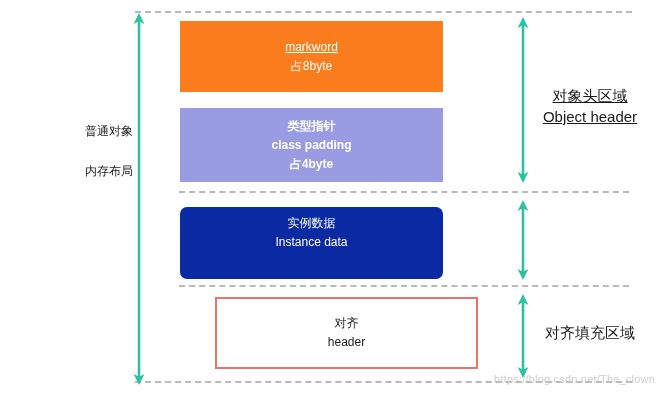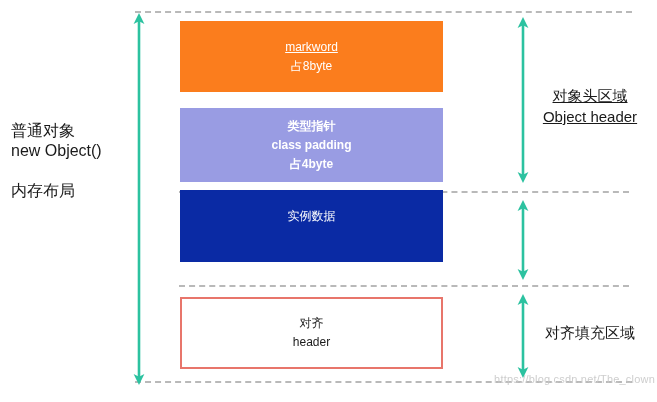--- a/index.html
+++ b/index.html
@@ -12,25 +12,25 @@
   .dash.outer{left:135px;width:497px;}
   .dash.inner{left:179px;width:450px;}
   
   .mbox{
     position:absolute;left:180px;width:263px;box-sizing:border-box;
     display:flex;flex-direction:column;align-items:center;justify-content:center;
     text-align:center;font-size:12px;line-height:19px;color:#ffffff;
   }
   .mbox.markword{top:21px;height:71px;background:var(--c-orange,#fb7d1d);}
   .mbox.classptr{top:108px;height:74px;background:var(--c-purple,#999ce3);font-weight:bold;}
-  .mbox.instance{top:190px;height:72px;background:var(--c-blue,#0a2aa4);padding-bottom:20px;}
-  .mbox.padding{top:297px;height:72px;background:#ffffff;border:2px solid var(--c-padding_border,#e8756b);color:#1a1a1a;}
+  .mbox.instance{top:207px;height:72px;background:var(--c-blue,#0a2aa4);padding-bottom:20px;border-radius:7px;}
+  .mbox.padding{top:297px;height:72px;background:#ffffff;border:2px solid var(--c-padding_border,#e8756b);color:#1a1a1a;margin-left:35px;}
   .u{text-decoration:underline;}
   
-  .left-label{position:absolute;left:11px;top:121px;width:122px;text-align:left;font-size:16px;line-height:20px;}
+  .left-label{position:absolute;left:11px;top:121px;width:122px;text-align:right;font-size:12px;line-height:20px;}
   .left-label .grp2{margin-top:20px;}
   
   .rlabel{position:absolute;left:530px;width:120px;text-align:center;font-size:15px;line-height:21px;}
   .rlabel.r1{top:85px;text-decoration:underline;}
   .rlabel.r2{top:237px;}
   .rlabel.r3{top:322px;}
   
   svg.arrow{position:absolute;overflow:visible;}
   svg.arrow line{stroke:var(--c-teal,#2cc2a0);stroke-width:2.6;}
   svg.arrow polygon{fill:var(--c-teal,#2cc2a0);}
@@ -45,21 +45,20 @@
 
 <div class="canvas">
 
   <div class="dash outer" style="top:11px"></div>
   <div class="dash inner" style="top:191px"></div>
   <div class="dash inner" style="top:285px"></div>
   <div class="dash outer" style="top:381px"></div>
 
   <div class="left-label">
     <div>普通对象</div>
-    <div>new Object()</div>
     <div class="grp2">内存布局</div>
   </div>
 
   <svg class="arrow" style="left:131px;top:13px" width="16" height="372">
     <line x1="8" y1="8" x2="8" y2="364"></line>
     <polygon points="8,0 2.6,11 8,8.2 13.4,11"></polygon>
     <polygon points="8,372 2.6,361 8,363.8 13.4,361"></polygon>
   </svg>
 
   <div class="mbox markword">
@@ -68,20 +67,21 @@
   </div>
 
   <div class="mbox classptr">
     <div>类型指针</div>
     <div>class padding</div>
     <div>占4byte</div>
   </div>
 
   <div class="mbox instance">
     <div>实例数据</div>
+    <div>Instance data</div>
   </div>
 
   <div class="mbox padding">
     <div>对齐</div>
     <div>header</div>
   </div>
 
   <svg class="arrow" style="left:515px;top:17px" width="16" height="166">
     <line x1="8" y1="8" x2="8" y2="158"></line>
     <polygon points="8,0 2.6,11 8,8.2 13.4,11"></polygon>

